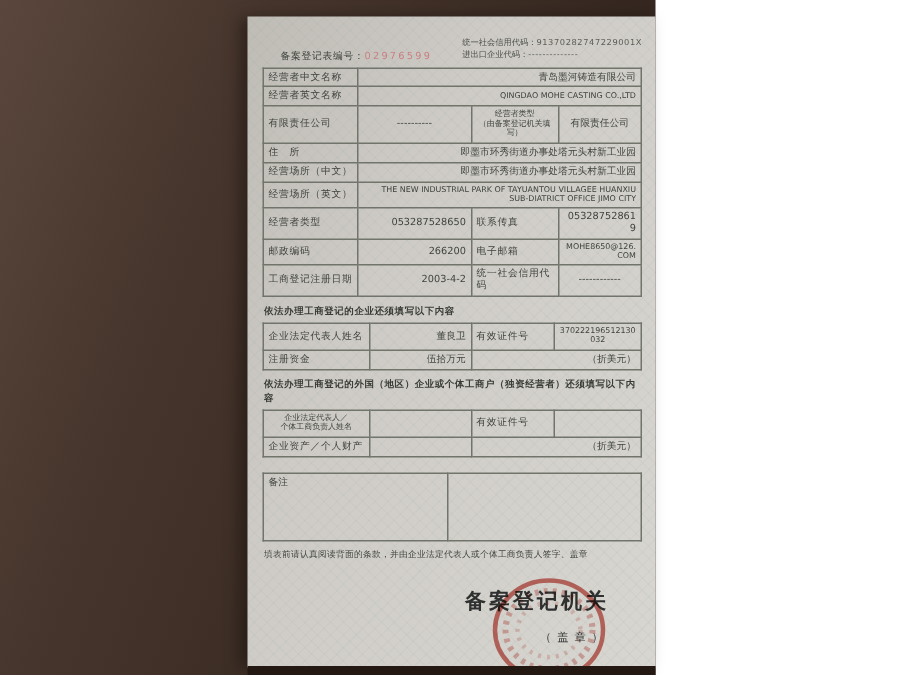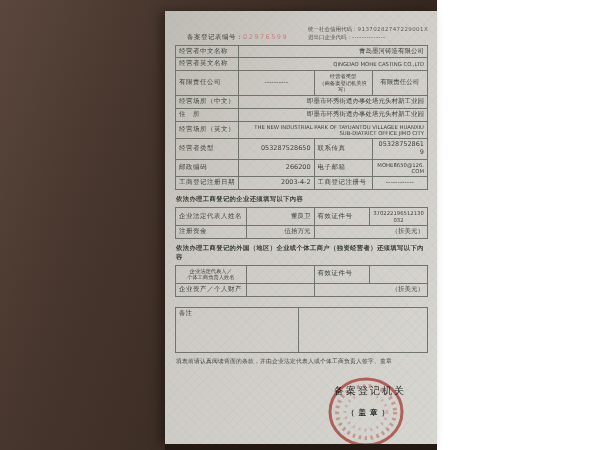--- a/index.html
+++ b/index.html
@@ -41,22 +41,22 @@
   td.tiny{font-size:5.3px;}
   .two-line{font-size:5.3px;line-height:1.25;text-align:center;display:block;}
   .sec-head{font-size:6.3px;font-weight:bold;color:#383c34;margin:5px 1px 3px 1px;letter-spacing:0.4px;}
   .remarks{margin-top:10px;font-family:Liberation Mono, monospace;}
   .remarks td{height:40px;vertical-align:top;}
   .note{font-size:5.8px;color:#42463e;margin:4px 1px 0 1px;letter-spacing:0.2px;}
   .authority{position:relative;height:58px;margin-top:4px;}
   .auth-text{
     position:absolute;right:22px;top:14px;text-align:center;color:#2f3130;
   }
-  .auth-label{font-size:10px;font-weight:normal;letter-spacing:2px;}
-  .stamp-note{font-size:7.5px;font-weight:bold;letter-spacing:4px;margin-top:10px;}
+  .auth-label{font-size:14px;font-weight:bold;letter-spacing:2px;}
+  .stamp-note{font-size:7.5px;font-weight:normal;letter-spacing:4px;margin-top:10px;text-align:right;}
   .seal{position:absolute;right:-2px;top:-14px;width:84px;height:84px;mix-blend-mode:multiply;opacity:0.9;}
   .bottom-strip{position:absolute;left:165px;bottom:0;width:272px;height:6px;background:#241912;}
 </style>
 </head>
 <body>
 
 <div class="photo">
   <div class="paper">
 
 
@@ -89,25 +89,25 @@
       <tr>
         <td class="lab">有限责任公司</td>
         <td class="cen">----------</td>
         <td>
           <span class="two-line">经营者类型</span>
           <span class="two-line">（由备案登记机关填写）</span>
         </td>
         <td class="cen">有限责任公司</td>
       </tr>
       <tr>
+        <td class="lab">住　所</td>
+        <td class="val" colspan="3">即墨市环秀街道办事处塔元头村新工业园</td>
+      </tr>
+      <tr>
         <td class="lab">经营场所（中文）</td>
-        <td class="val" colspan="3">即墨市环秀街道办事处塔元头村新工业园</td>
-      </tr>
-      <tr>
-        <td class="lab">住　所</td>
         <td class="val" colspan="3">即墨市环秀街道办事处塔元头村新工业园</td>
       </tr>
       <tr>
         <td class="lab">经营场所（英文）</td>
         <td class="val tiny" colspan="3">THE NEW INDUSTRIAL PARK OF TAYUANTOU VILLAGEE HUANXIU SUB-DIATRICT OFFICE JIMO CITY</td>
       </tr>
       <tr>
         <td class="lab">经营者类型</td>
         <td class="val">053287528650</td>
         <td class="lab">联系传真</td>
@@ -115,21 +115,21 @@
       </tr>
       <tr>
         <td class="lab">邮政编码</td>
         <td class="val">266200</td>
         <td class="lab">电子邮箱</td>
         <td class="val tiny">MOHE8650@126.COM</td>
       </tr>
       <tr>
         <td class="lab">工商登记注册日期</td>
         <td class="val">2003-4-2</td>
-        <td class="lab">工商登记注册号</td>
+        <td class="lab">统一社会信用代码</td>
         <td class="cen">------------</td>
       </tr>
     </tbody>
       </table>
 
     <div class="sec-head">依法办理工商登记的企业还须填写以下内容</div>
 
     <table>
       <colgroup>
           <col style="width:28%">

